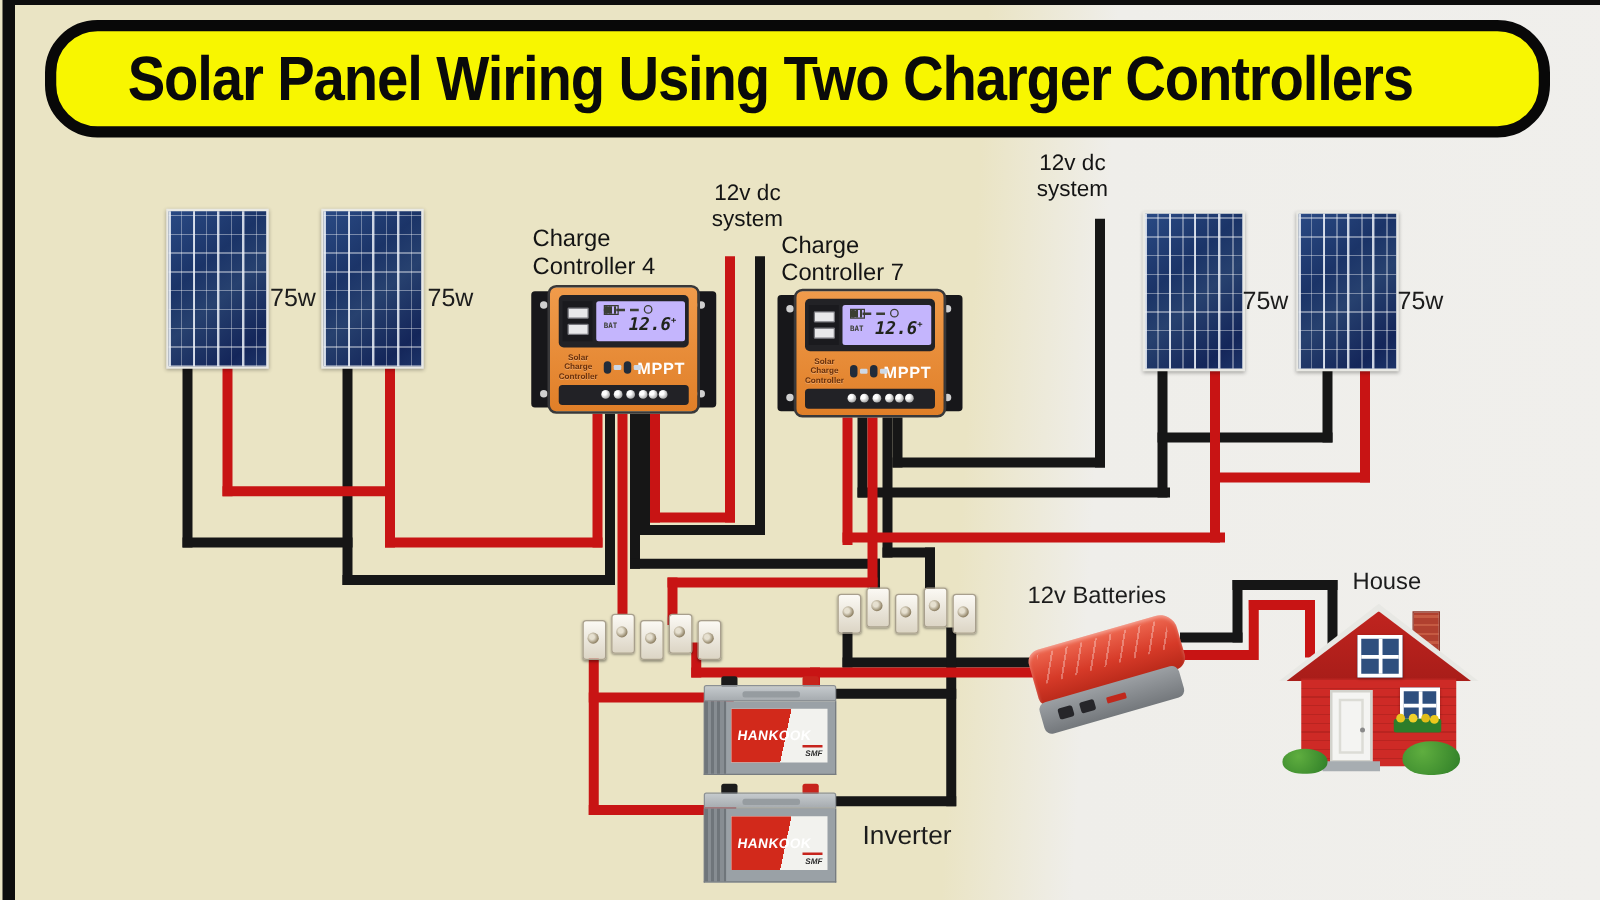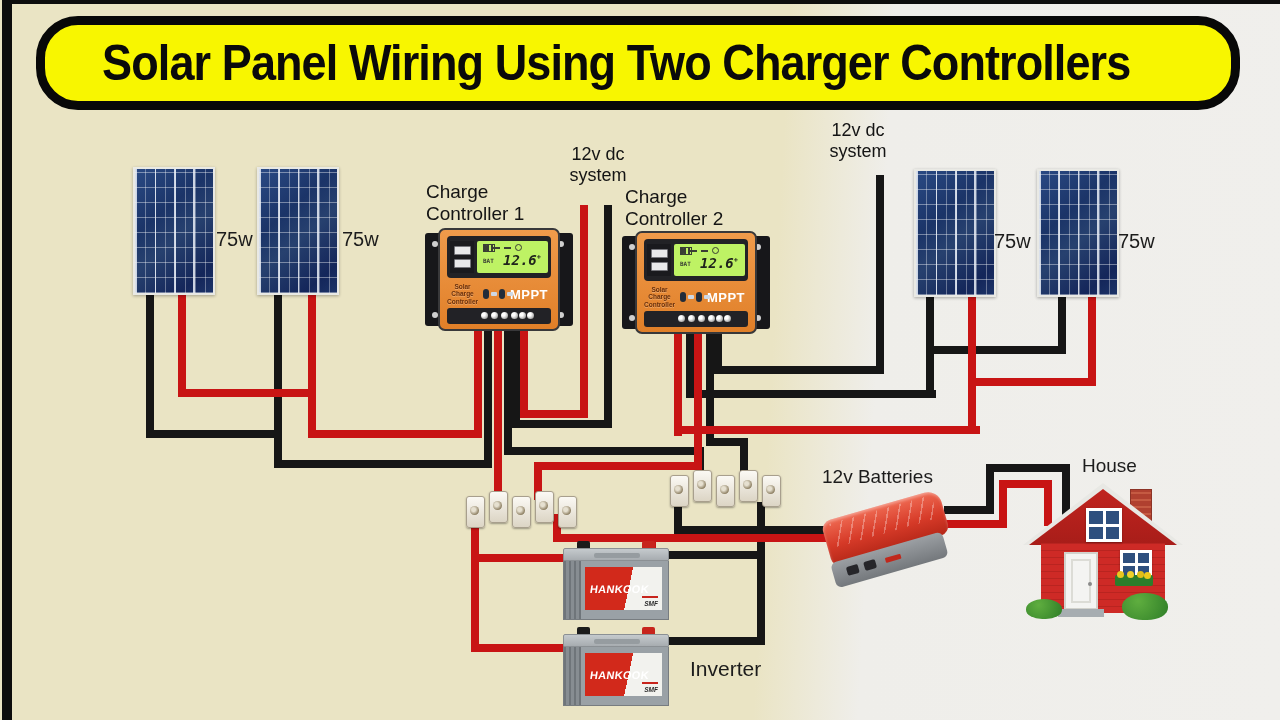--- a/index.html
+++ b/index.html
@@ -47,21 +47,21 @@
     border-radius:50%;background:#cfcfcf;}
   .wing::before{top:8px;} .wing::after{bottom:8px;}
   .cbody{position:absolute;left:13px;right:13px;top:0;bottom:0;
     background:linear-gradient(180deg,#f09b4b,#e07f28);
     border:2px solid #38383a;border-radius:7px;}
   .ctop{position:absolute;left:7px;right:7px;top:6px;height:42px;background:#222226;
     border-radius:4px;display:flex;align-items:center;padding:3px;box-sizing:border-box;}
   .usb{width:24px;height:32px;background:#1a1a1e;margin-right:3px;display:flex;
     flex-direction:column;justify-content:space-evenly;align-items:center;}
   .usb i{width:15px;height:7px;background:#e8e8ea;border:1px solid #76767c;border-radius:1px;}
-  .lcd{flex:1;height:32px;background:#bef264;border-radius:2px;position:relative;
+  .lcd{flex:1;height:32px;background:#c4b5fd;border-radius:2px;position:relative;
     font-family:"DejaVu Sans Mono",monospace;}
   .icons{position:absolute;top:3px;left:6px;display:flex;gap:4px;align-items:center;}
   .ic{display:block;}
   .ic.sun{width:6px;height:6px;border-radius:50%;background:#3a3e34;}
   .ic.ln{width:7px;height:2px;background:#3a3e34;}
   .ic.bat{width:10px;height:6px;border:1px solid #3a3e34;
     background:repeating-linear-gradient(90deg,#3a3e34 0 2px,transparent 2px 3.5px);}
   .ic.blb{width:5px;height:5px;border-radius:50%;border:1px solid #3a3e34;}
   .lcdbat{position:absolute;left:6px;top:16px;font-size:6px;color:#3a3e34;font-weight:bold;}
   .lcdval{position:absolute;right:7px;top:11px;font-size:14px;font-weight:bold;
@@ -247,25 +247,25 @@
   <div class="panel p4">
       <div class="cells"></div>
     </div>
   <div class="watt w1">75w</div>
   <div class="watt w2">75w</div>
   <div class="watt w3">75w</div>
   <div class="watt w4">75w</div>
 
   <div class="clabel cl1">
     <div>Charge</div>
-    <div>Controller 1</div>
+    <div>Controller 4</div>
   </div>
   <div class="clabel cl2">
     <div>Charge</div>
-    <div>Controller 2</div>
+    <div>Controller 7</div>
   </div>
   <div class="dclabel dc1">
     <div>12v dc</div>
     <div>system</div>
   </div>
   <div class="dclabel dc2">
     <div>12v dc</div>
     <div>system</div>
   </div>
 

